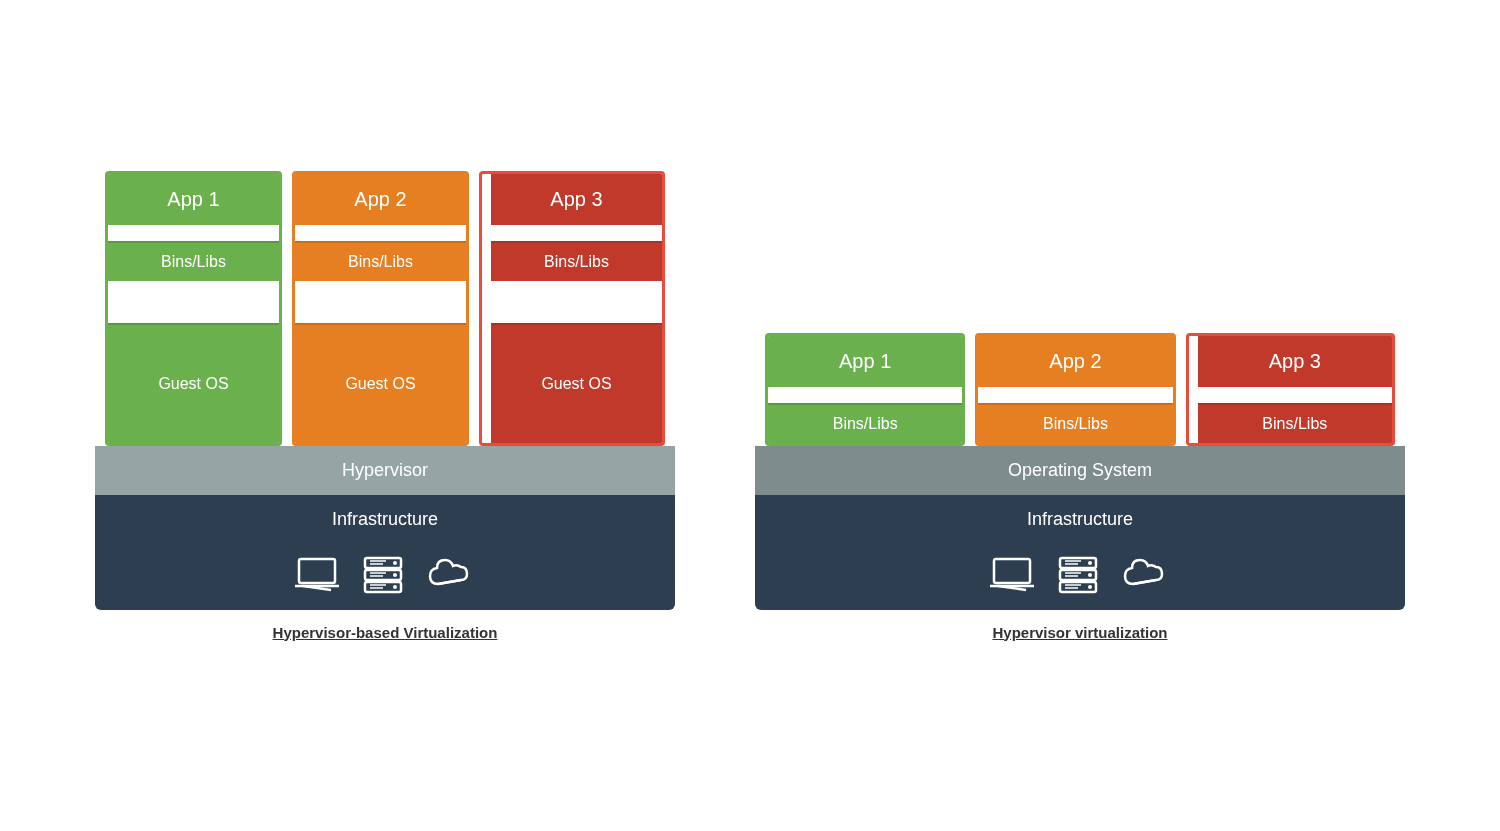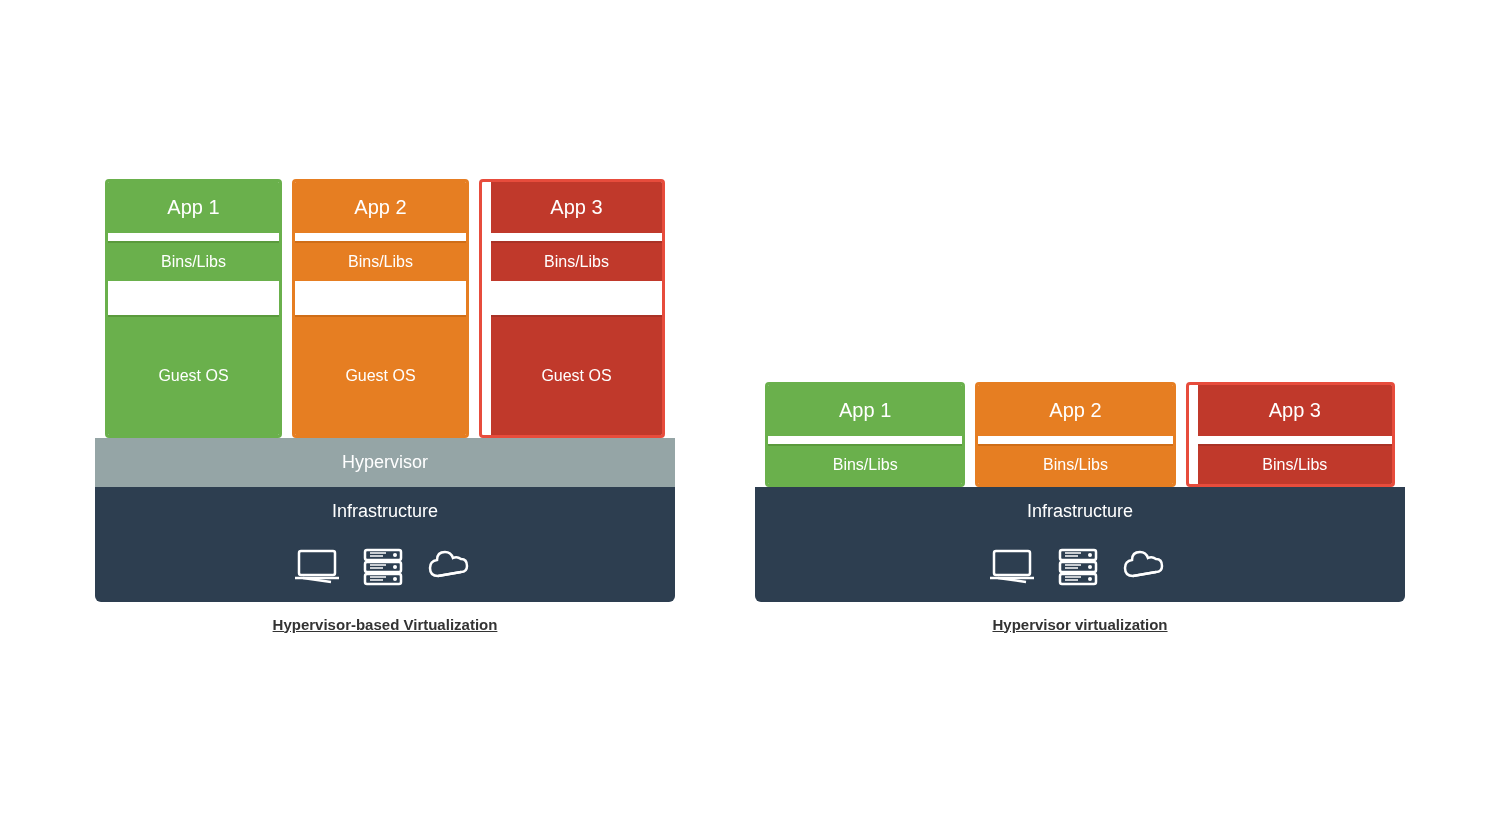--- a/index.html
+++ b/index.html
@@ -66,21 +66,21 @@
       display: flex;
       flex-direction: row;
       gap: 10px;
       width: 100%;
       padding: 0 10px;
       margin-bottom: 0;
     }
     .app-column {
       display: flex;
       flex-direction: column;
-      gap: 8px;
+      gap: 16px;
       border: 3px solid;
       border-radius: 4px;
       overflow: hidden;
       flex: 1;
     }
     .app-column.green { border-color: #6ab04c; }
     .app-column.orange { border-color: #e67e22; }
     .app-column.red { border-color: #e74c3c; padding-left: 9px; }
 
     .app-block {
@@ -224,20 +224,23 @@
         <div class="app-block bins orange-dark" style="border-top:2px solid #cf6d17;">Bins/Libs</div>
       </div>
 
       <div class="app-column red">
         <div class="app-block app-label red-dark">App 3</div>
         <div class="app-block bins red-dark" style="border-top:2px solid #a93226;">Bins/Libs</div>
       </div>
     </div>
 
 
+    <div class="layer-wrap">
+      <div class="layer layer-os">Operating System</div>
+    </div>
 
     <div class="layer-wrap">
       <div class="layer layer-infra" style="flex-direction:column; padding-bottom:0;">
         <span>Infrastructure</span>
         <div class="infra-icons">
 
           <svg width="48" height="38" viewBox="0 0 48 38" class="icon-svg">
             <rect x="6" y="3" width="36" height="24" rx="2" stroke="white" stroke-width="2.5" fill="none"></rect>
             <line x1="2" y1="30" x2="46" y2="30" stroke="white" stroke-width="2.5"></line>
             <line x1="10" y1="30" x2="38" y2="34" stroke="white" stroke-width="2.5"></line>

